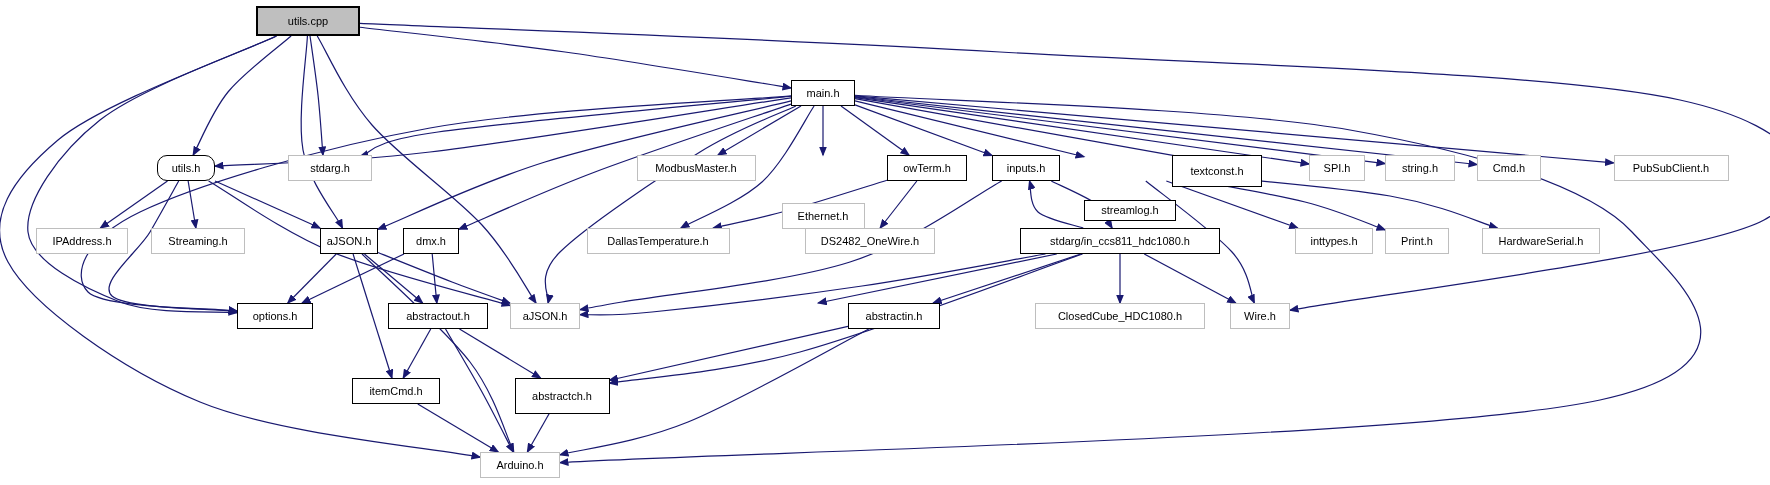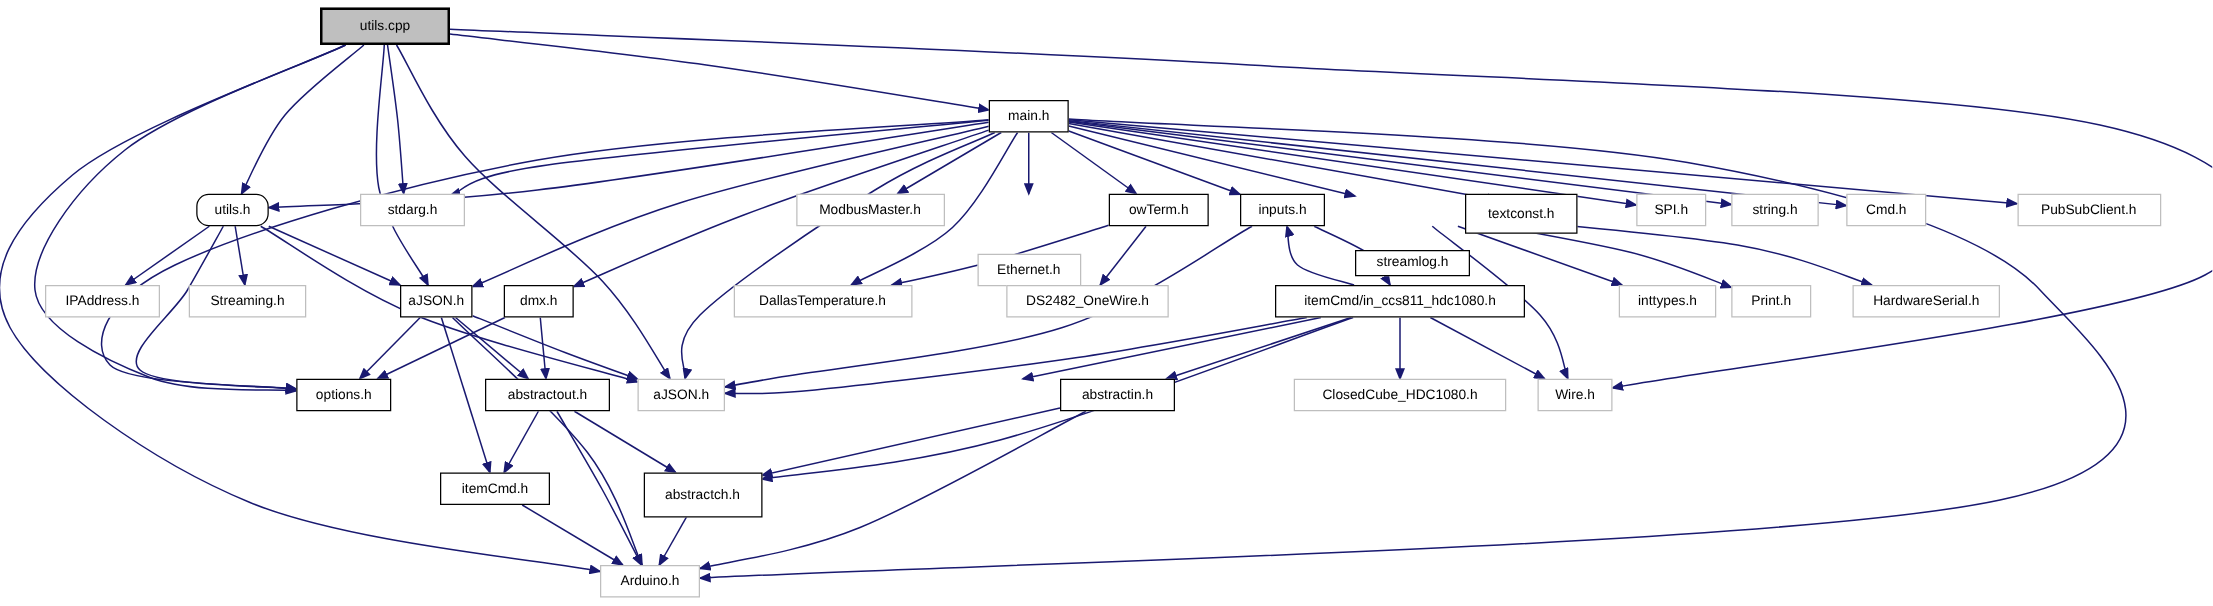--- a/index.html
+++ b/index.html
@@ -96,21 +96,21 @@
     <div class="node external" style="left: 1309px; top: 155px; width: 56px; height: 26px;">SPI.h</div>
     <div class="node external" style="left: 1385px; top: 155px; width: 70px; height: 26px;">string.h</div>
     <div class="node external" style="left: 1477px; top: 155px; width: 64px; height: 26px;">Cmd.h</div>
     <div class="node external" style="left: 1613.5px; top: 155px; width: 115px; height: 26px;">PubSubClient.h</div>
     <div class="node external" style="left: 36px; top: 228px; width: 92px; height: 26px;">IPAddress.h</div>
     <div class="node external" style="left: 151px; top: 228px; width: 94px; height: 26px;">Streaming.h</div>
     <div class="node internal" style="left: 320px; top: 228px; width: 58px; height: 26px;">aJSON.h</div>
     <div class="node internal" style="left: 403px; top: 228px; width: 56px; height: 26px;">dmx.h</div>
     <div class="node external" style="left: 586.5px; top: 228px; width: 143px; height: 26px;">DallasTemperature.h</div>
     <div class="node external" style="left: 805px; top: 228px; width: 130px; height: 26px; text-align: right;">DS2482_OneWire.h</div>
-    <div class="node internal" style="left: 1020px; top: 228px; width: 200px; height: 26px;">itemCmd/in_ccs811_hdc1080.h</div>
+    <div class="node internal" style="left: 1020px; top: 228px; width: 200px; height: 26px;">stdarg/in_ccs811_hdc1080.h</div>
     <div class="node external" style="left: 1295px; top: 228px; width: 78px; height: 26px;">inttypes.h</div>
     <div class="node external" style="left: 1385px; top: 228px; width: 64px; height: 26px;">Print.h</div>
     <div class="node external" style="left: 1482px; top: 228px; width: 118px; height: 26px;">HardwareSerial.h</div>
     <div class="node internal" style="left: 237px; top: 303px; width: 76px; height: 26px;">options.h</div>
     <div class="node internal" style="left: 388px; top: 303px; width: 100px; height: 26px;">abstractout.h</div>
     <div class="node external" style="left: 510px; top: 303px; width: 70px; height: 26px;">aJSON.h</div>
     <div class="node internal" style="left: 848px; top: 303px; width: 92px; height: 26px;">abstractin.h</div>
     <div class="node external" style="left: 1035px; top: 303px; width: 170px; height: 26px;">ClosedCube_HDC1080.h</div>
     <div class="node external" style="left: 1230px; top: 303px; width: 60px; height: 26px;">Wire.h</div>
     <div class="node internal" style="left: 352px; top: 378px; width: 88px; height: 26px;">itemCmd.h</div>

